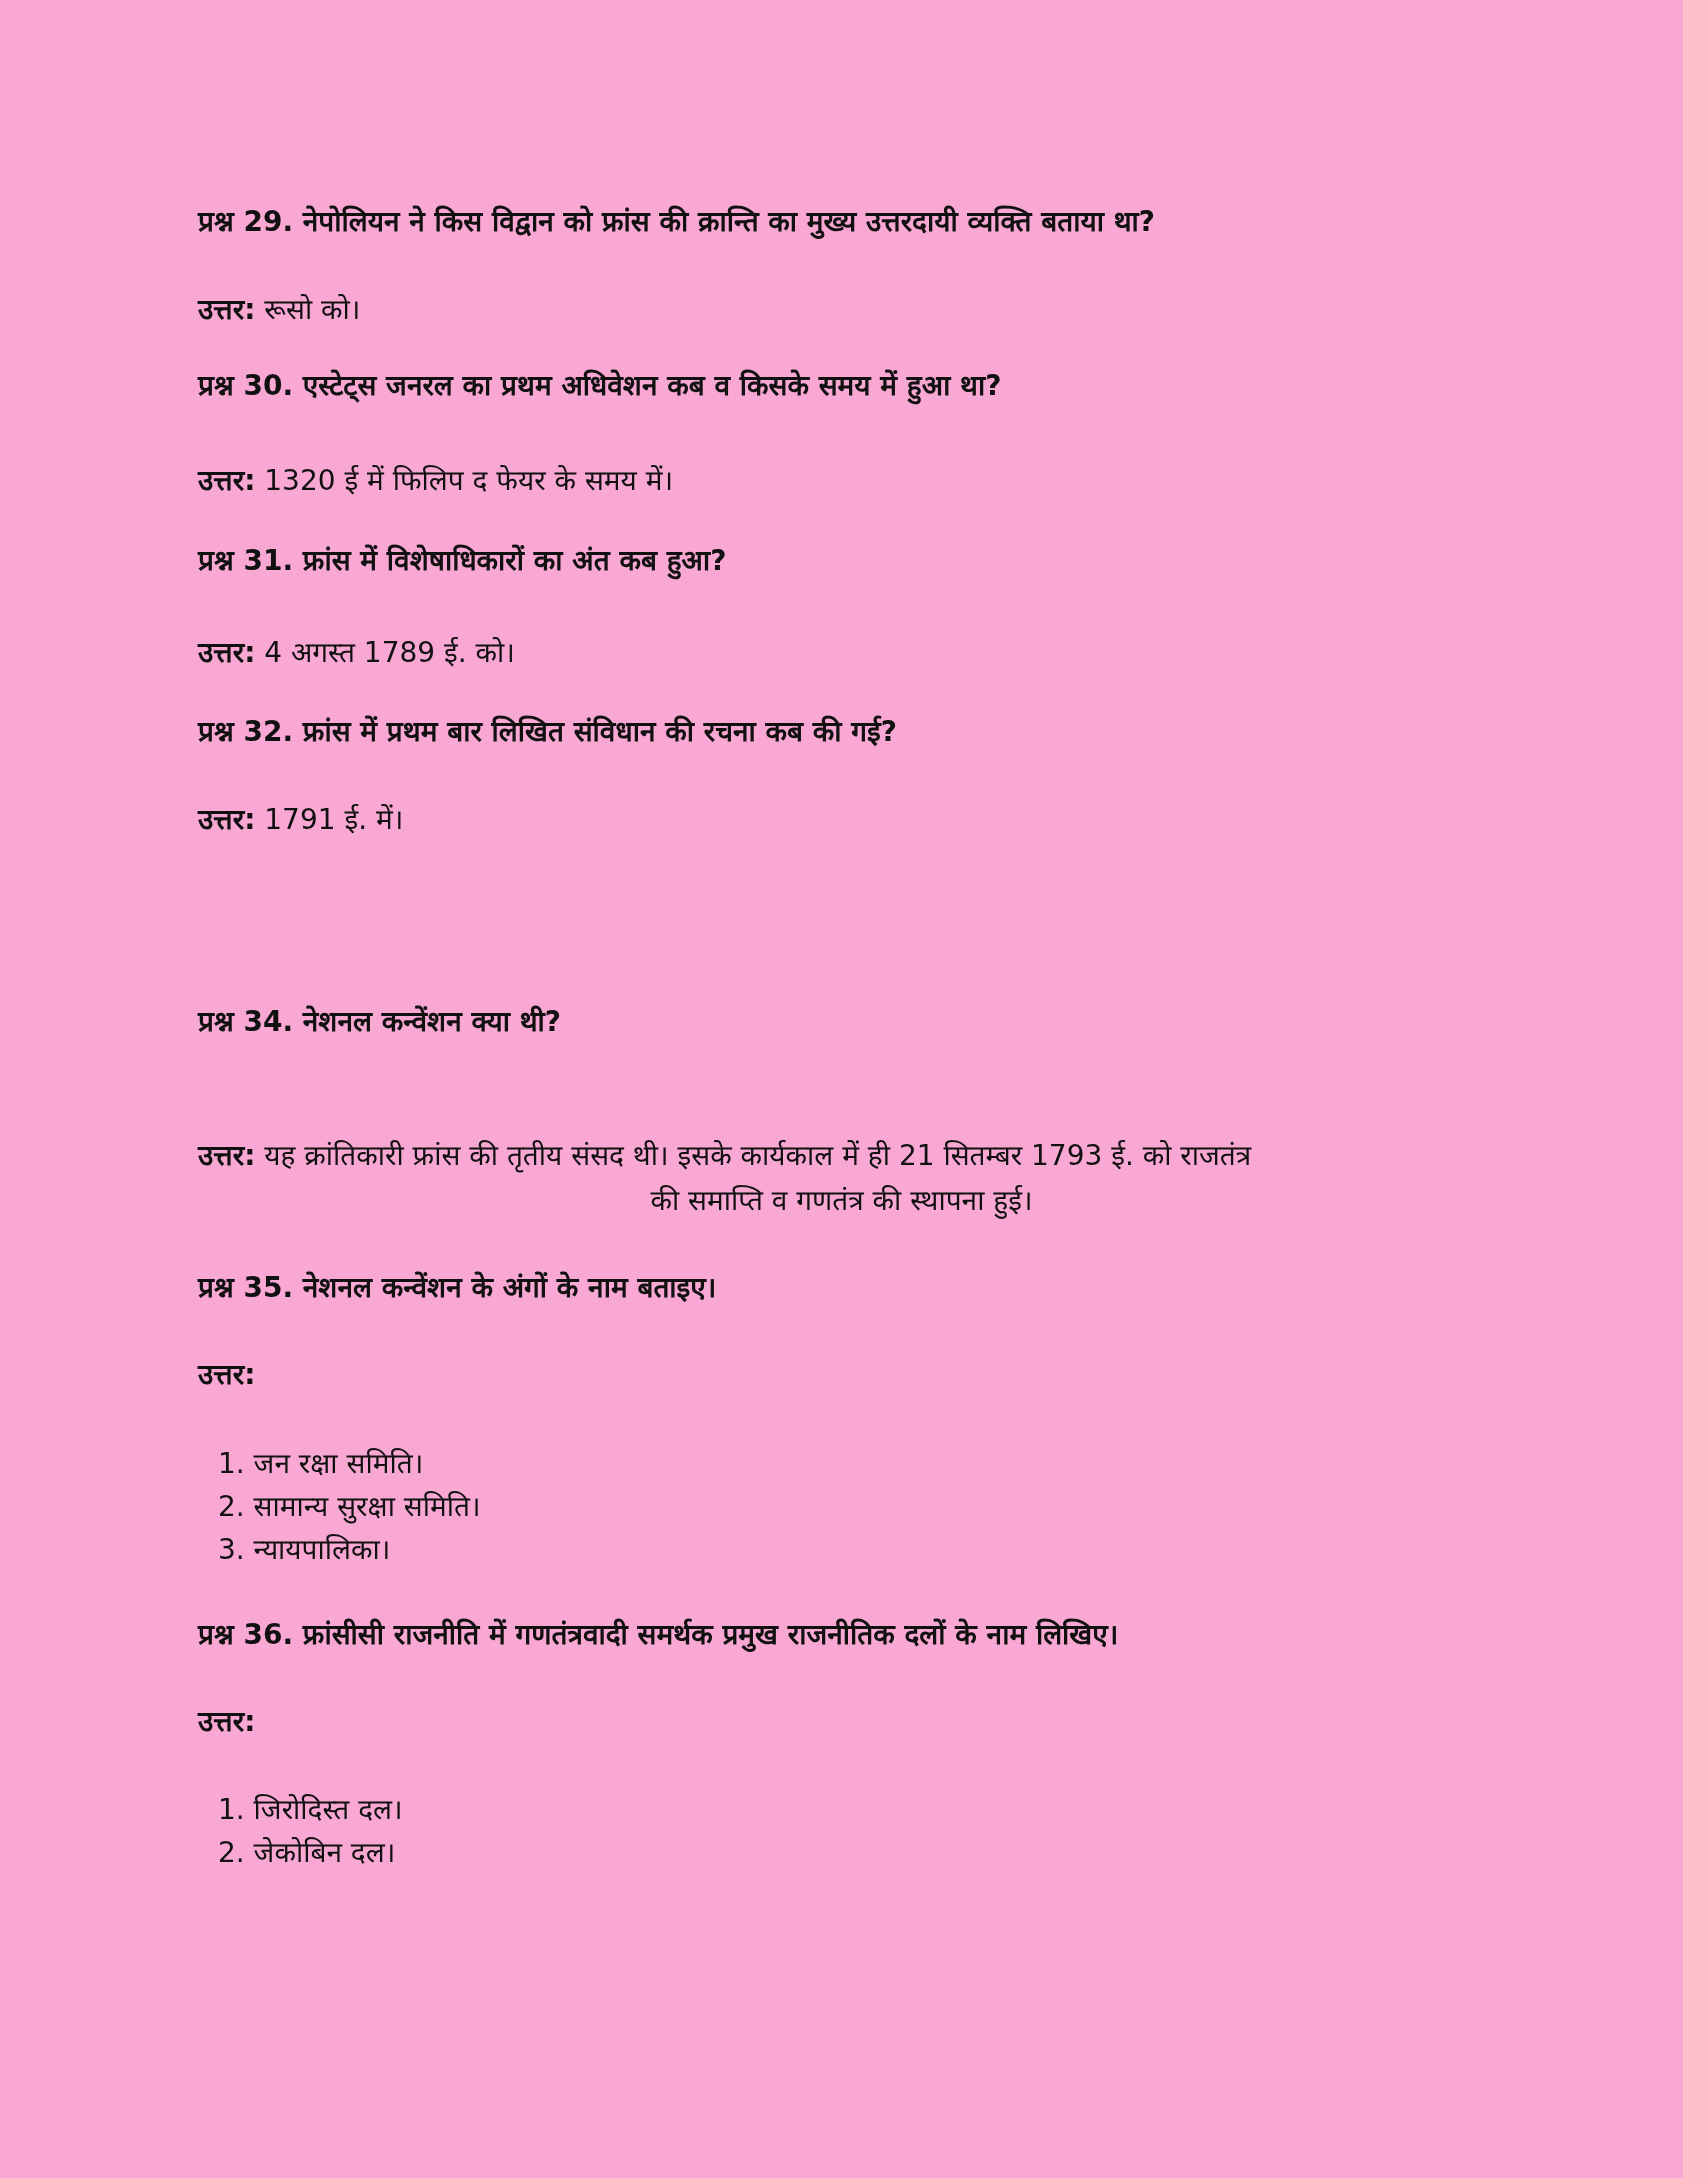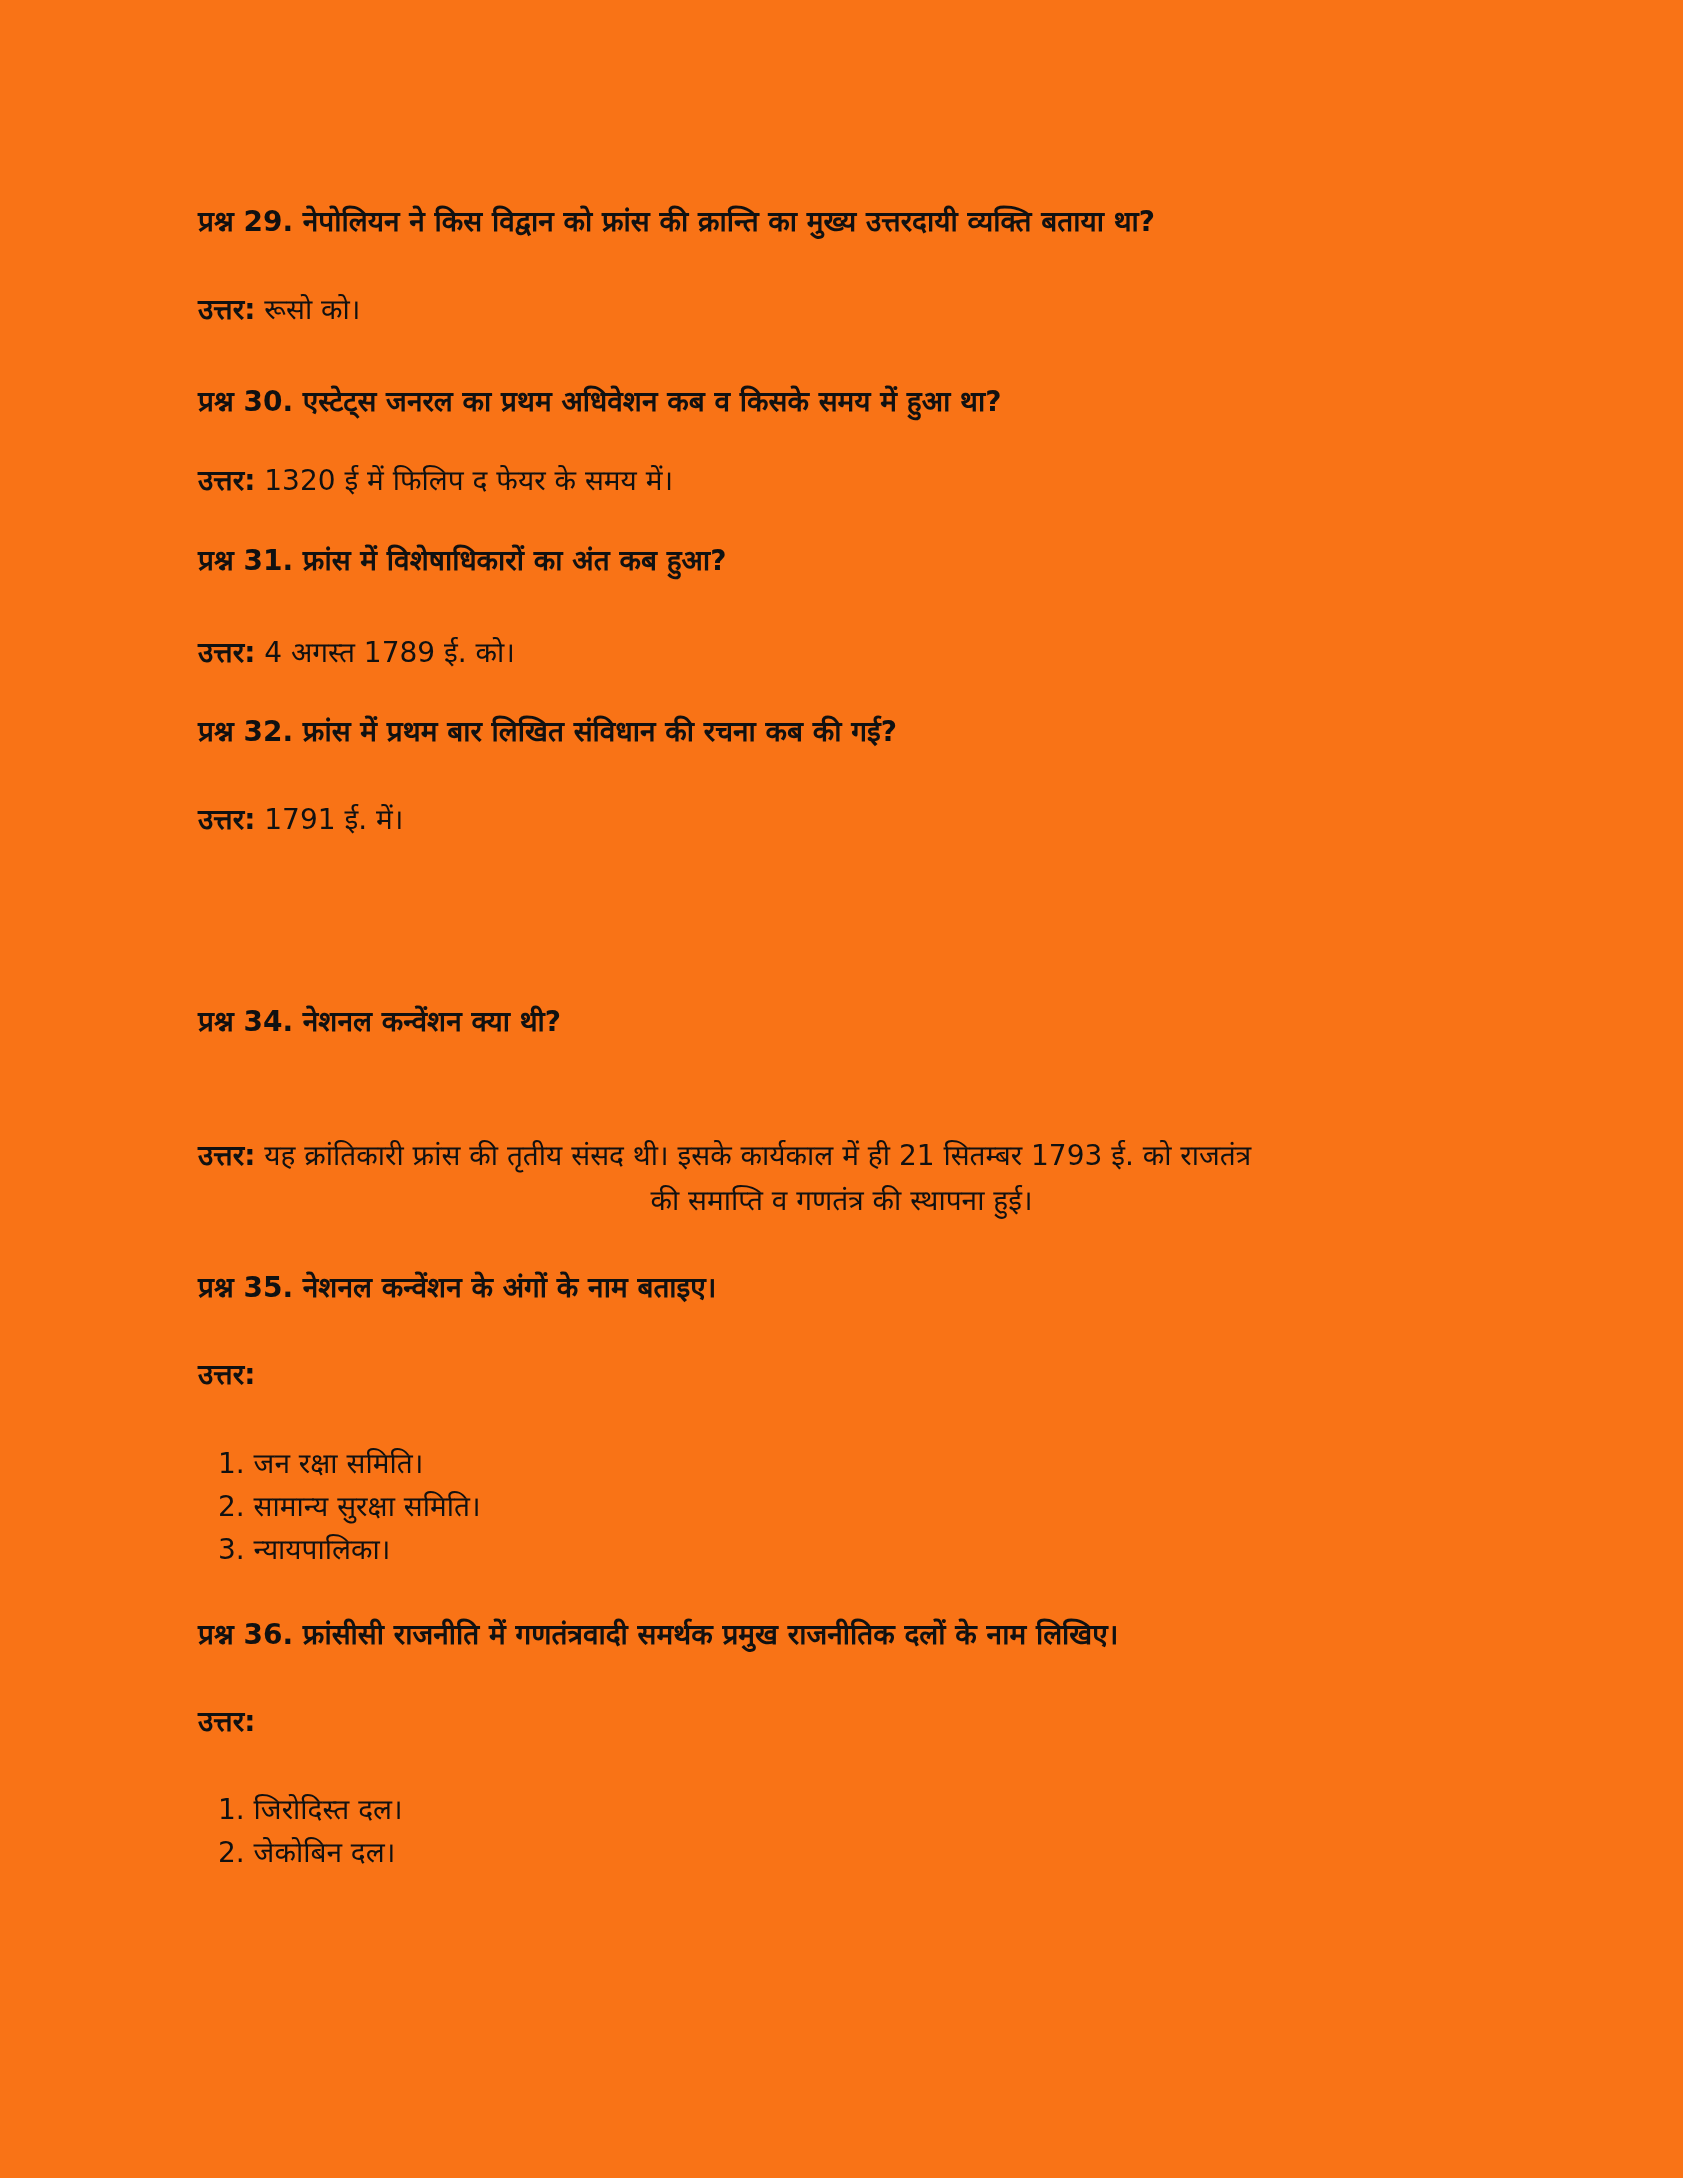--- a/index.html
+++ b/index.html
@@ -13,21 +13,21 @@
     position: relative;
     overflow: hidden;
     font-family: "DejaVu Sans", "Liberation Sans", sans-serif;
     color: #111111;
   }
   .page {
     position: absolute;
     left: 0; top: 0;
     width: 1683px;
     height: 2178px;
-    background: #f97316;
+    background: #f9a8d4;
   }
   .blk {
     position: absolute;
     left: 198px;
     width: 1287px;
     font-size: 28px;
     line-height: 44px;
     white-space: nowrap;
   }
   .q { font-weight: bold; }
@@ -43,21 +43,21 @@
 
   <div class="blk q" style="top:200px">
     <span>प्रश्न 29.</span>
     <span>नेपोलियन ने किस विद्वान को फ्रांस की क्रान्ति का मुख्य उत्तरदायी व्यक्ति बताया था?</span>
   </div>
   <div class="blk a" style="top:288px">
     <span class="lbl">उत्तर:</span>
     <span class="txt">रूसो को।</span>
   </div>
 
-  <div class="blk q" style="top:380px">
+  <div class="blk q" style="top:364px">
     <span>प्रश्न 30.</span>
     <span>एस्टेट्स जनरल का प्रथम अधिवेशन कब व किसके समय में हुआ था?</span>
   </div>
   <div class="blk a" style="top:459px">
     <span class="lbl">उत्तर:</span>
     <span class="txt">1320 ई में फिलिप द फेयर के समय में।</span>
   </div>
 
   <div class="blk q" style="top:539px">
     <span>प्रश्न 31.</span>

